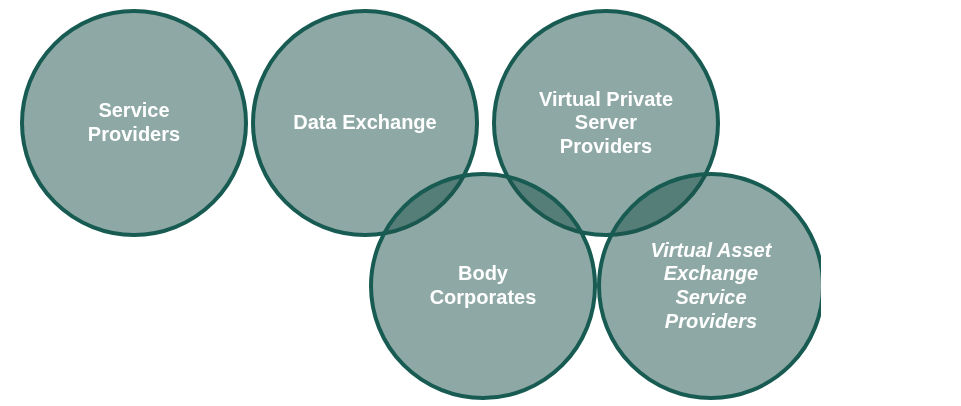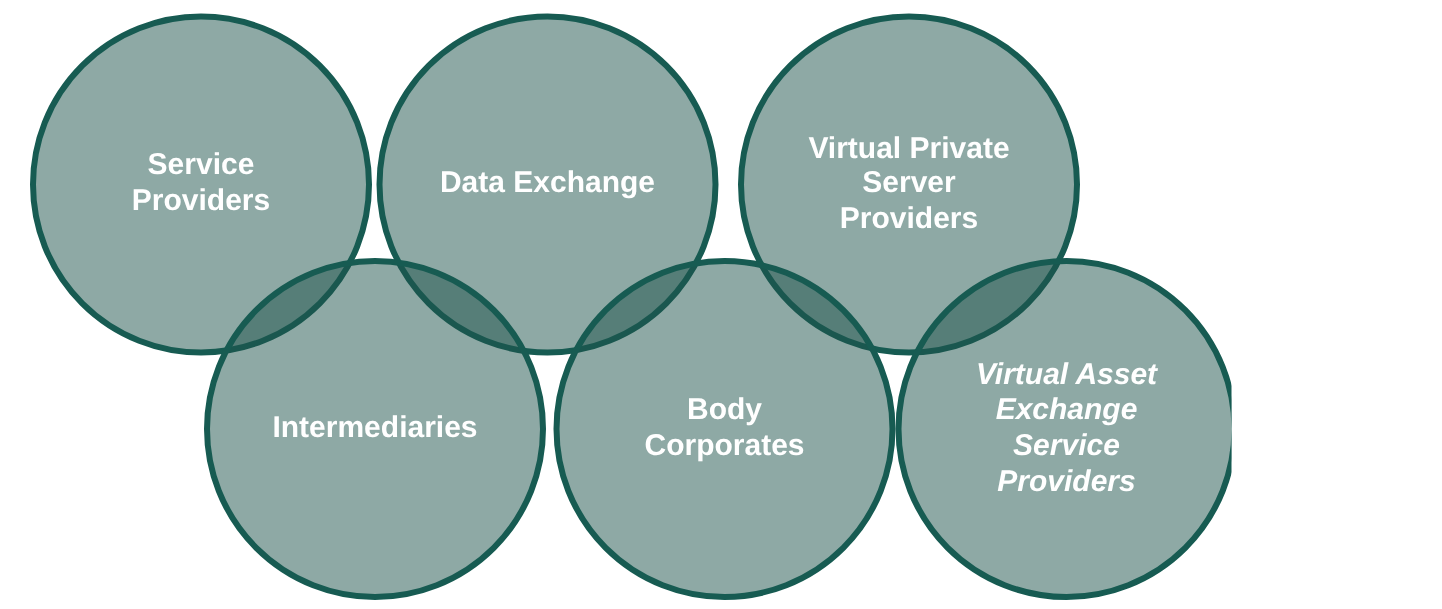--- a/index.html
+++ b/index.html
@@ -60,23 +60,20 @@
     <span class="label">Data Exchange</span>
   </div>
 
   <div class="circle c2">
     <span class="label">Virtual Private
 Server
 Providers</span>
   </div>
 
 
-  <div class="circle c4">
-    <span class="label">Intermediaries</span>
-  </div>
 
   <div class="circle c5">
     <span class="label">Body
 Corporates</span>
   </div>
 
   <div class="circle c6">
     <span class="label">Virtual Asset
 Exchange
 Service

